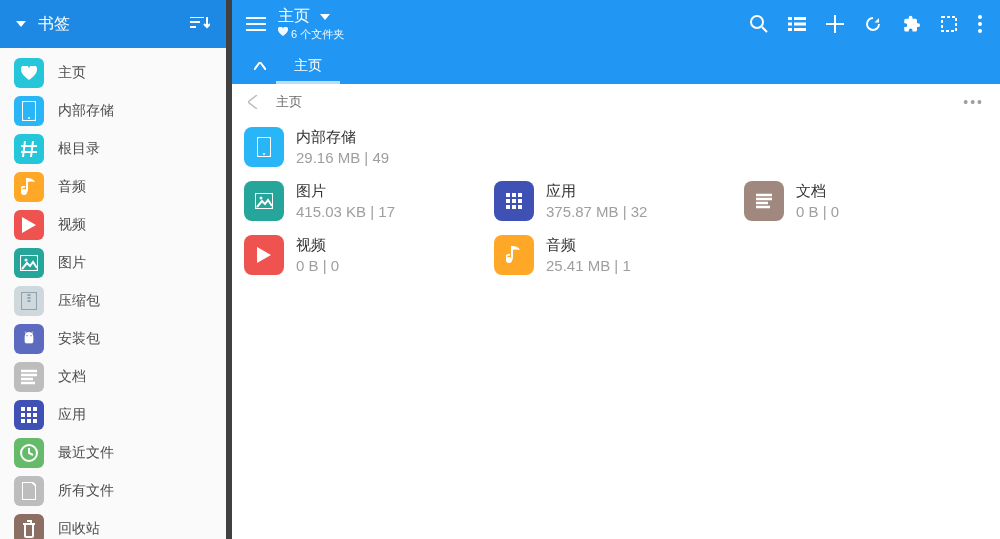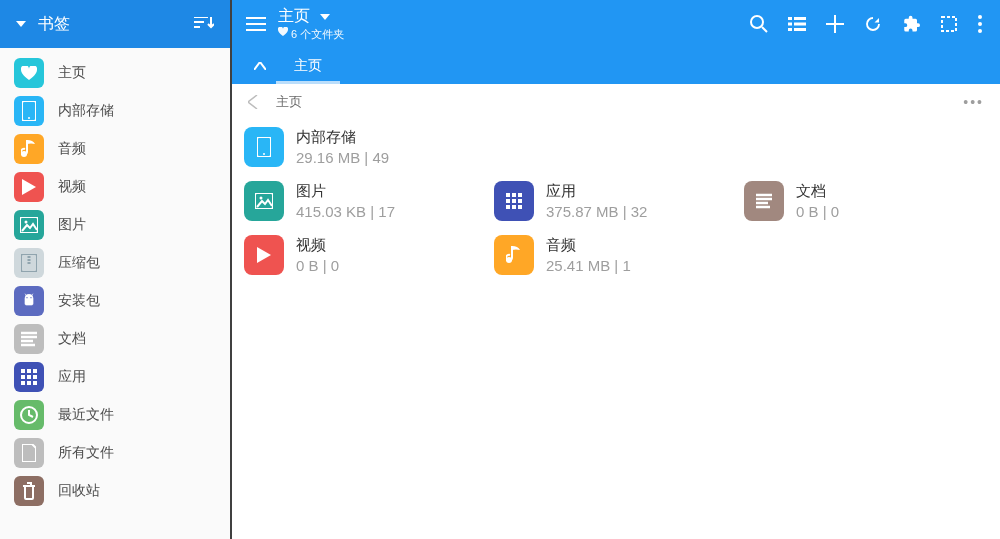--- a/index.html
+++ b/index.html
@@ -1,17 +1,17 @@
 <!DOCTYPE html>
 <html><head>
   <meta charset="utf-8">
   <style>
     * { margin: 0; padding: 0; box-sizing: border-box; font-family: -apple-system, "Helvetica Neue", Arial, "Microsoft YaHei", sans-serif; }
     body { width: 1000px; height: 539px; overflow: hidden; background: #fff; display: flex; }
-    .sidebar { width: 232px; background: #fafafa; border-right: 2px solid #404040; display: flex; flex-direction: column; }
+    .sidebar { width: 232px; background: #fafafa; border-right: 6px solid #404040; display: flex; flex-direction: column; }
     .sidebar-head { height: 48px; background: #1e88e5; display: flex; align-items: center; padding: 0 16px; color: #fff; }
     .sidebar-head .arrow { margin-right: 12px; }
     .sidebar-head .title { font-size: 16px; flex: 1; }
     .sidebar-head .sort { }
     .sidebar-list { flex: 1; overflow-y: auto; padding-top: 6px; }
     .sb-item { display: flex; align-items: center; height: 38px; padding: 0 14px; cursor: pointer; }
     .sb-item .icon { width: 30px; height: 30px; border-radius: 6px; display: flex; align-items: center; justify-content: center; margin-right: 14px; flex-shrink: 0; }
     .sb-item .label { font-size: 14px; color: #4b4b4b; }
     .main { flex: 1; display: flex; flex-direction: column; }
     .appbar { height: 48px; background: #2196f3; display: flex; align-items: center; padding: 0 8px 0 6px; color: #fff; }
@@ -70,20 +70,28 @@
         <span class="icon" style="background:#29b6f6">
           <svg width="14" height="20" viewBox="0 0 14 20">
             <rect x="0" y="0" width="14" height="20" rx="2" fill="none" stroke="#fff" stroke-width="2"></rect>
             <rect x="3" y="3" width="8" height="12" fill="#fff" opacity="0"></rect>
             <circle cx="7" cy="17" r="1" fill="#fff"></circle>
           </svg>
         </span>
         <span class="label">内部存储</span>
       </div>
       <div class="sb-item">
+        <span class="icon" style="background:#26c6da">
+          <svg width="16" height="16" viewBox="0 0 16 16">
+            <path d="M4 0 L2 16 M12 0 L10 16 M0 5 H16 M0 11 H16" stroke="#fff" stroke-width="2"></path>
+          </svg>
+        </span>
+        <span class="label">根目录</span>
+      </div>
+      <div class="sb-item">
         <span class="icon" style="background:#ffa726">
           <svg width="16" height="18" viewBox="0 0 16 18">
             <path d="M6 0 V12 A3 3 0 1 1 4 9" fill="none" stroke="#fff" stroke-width="2"></path>
             <circle cx="3" cy="14" r="3" fill="#fff"></circle>
             <path d="M6 0 Q12 0 14 4 Q10 3 6 4 Z" fill="#fff"></path>
           </svg>
         </span>
         <span class="label">音频</span>
       </div>
       <div class="sb-item">

